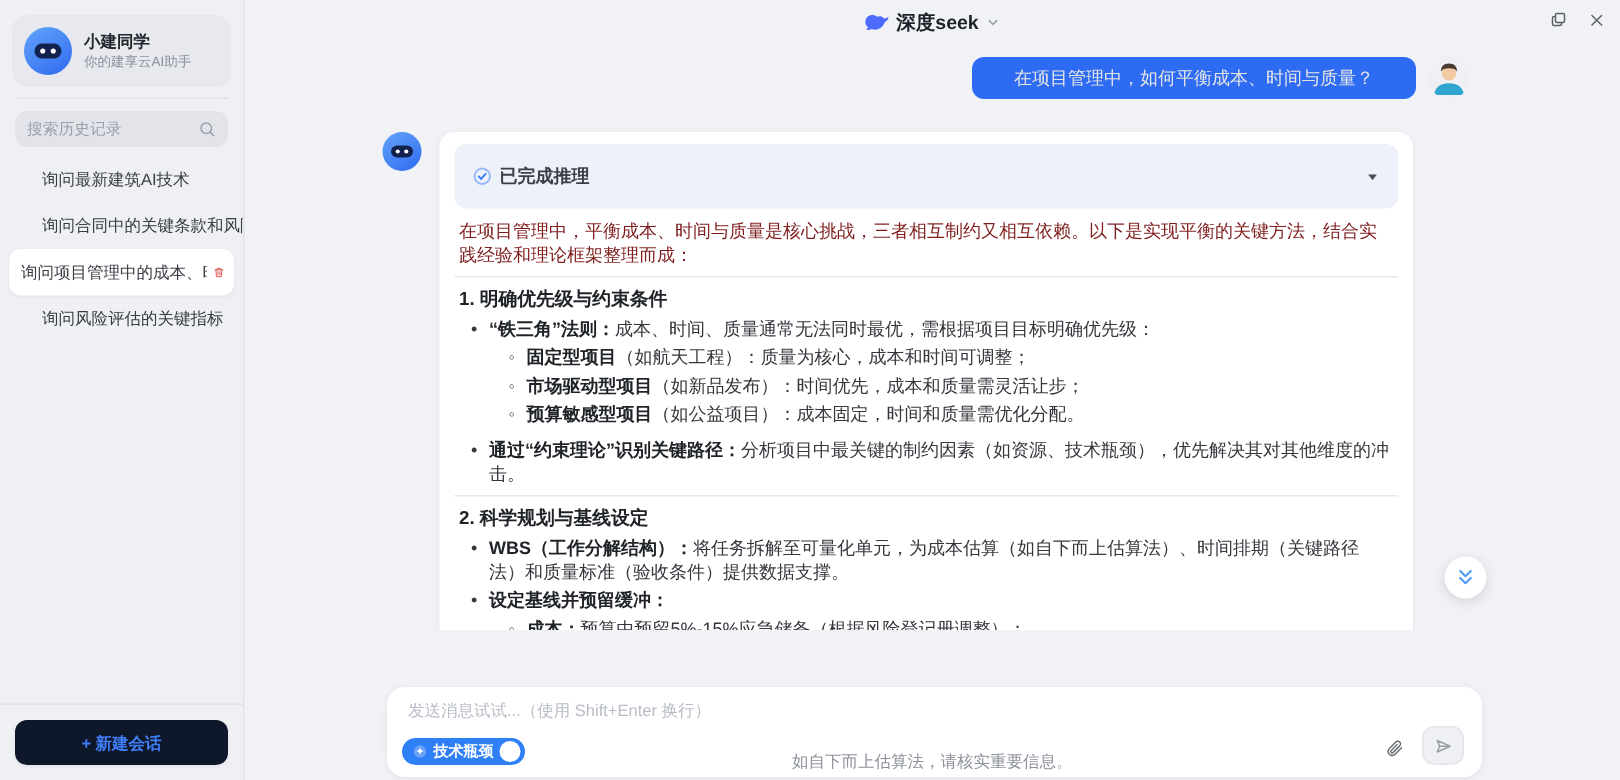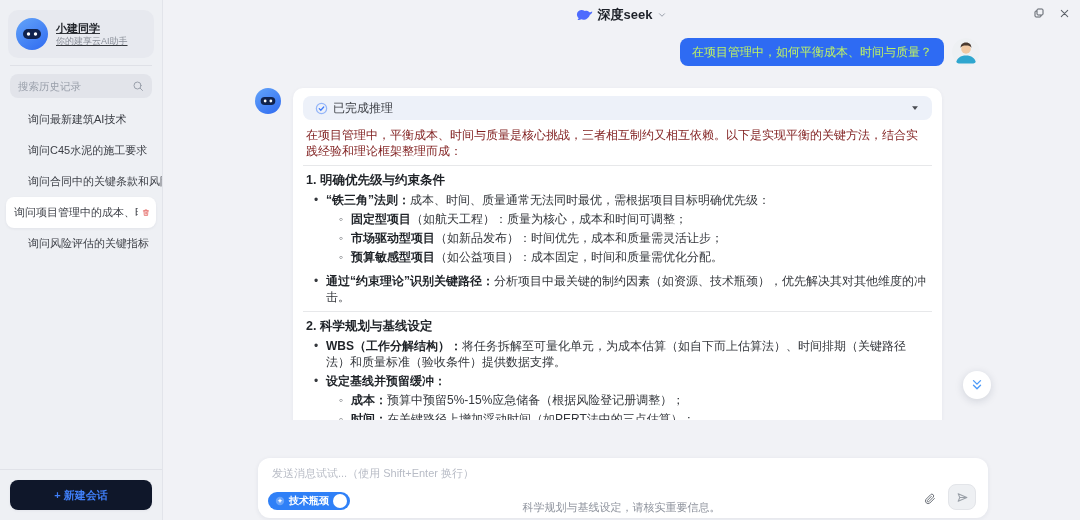--- a/index.html
+++ b/index.html
@@ -1,21 +1,21 @@
 <!DOCTYPE html>
 <html><head>
 <meta charset="utf-8">
 <style>
   * { margin:0; padding:0; box-sizing:border-box; }
   html,body { width:1080px; height:520px; overflow:hidden; }
   body { position:relative; background:#f1f2f6; font-family:"Liberation Sans","DejaVu Sans",sans-serif; color:#34373c; }
 
   
   .sidebar { position:absolute; left:0; top:0; width:163px; height:520px; background:#eef0f4; border-right:1px solid #e2e4ea; }
-  .profile { margin:10px 8px 4px; background:#e7e9ef; border-radius:10px; padding:8px 8px; display:flex; align-items:center; gap:8px;text-decoration:underline; }
+  .profile { margin:10px 8px 4px; background:#e7e9ef; border-radius:10px; padding:8px 8px; display:flex; align-items:center; gap:8px; }
   .bot-avatar { border-radius:50%; background:linear-gradient(145deg,#63a4fa,#2f6af0); flex:none; display:flex; align-items:center; justify-content:center; }
   .bot-avatar.lg { width:32px; height:32px; }
   .bot-avatar.sm { width:26px; height:26px; }
   .p-name { font-size:11px; font-weight:bold; color:#23262c; line-height:14px; }
   .p-sub { font-size:9px; color:#8a8f99; line-height:12px; }
   .sb-divider { height:1px; background:#dfe1e7; margin:7px 10px; }
   .search-box { margin:8px 10px 6px; background:#e2e4ea; border-radius:8px; height:24px; display:flex; align-items:center; padding:0 8px; gap:6px;font-family:Liberation Serif, serif; }
   .search-box input { flex:1; border:none; outline:none; background:transparent; font-size:10.5px; color:#3a3d44; font-family:inherit; min-width:0; }
   .search-box input::placeholder { color:#9aa0ab; }
   .history { margin-top:2px; }
@@ -28,25 +28,25 @@
   
   .main { position:absolute; left:163px; top:0; right:0; bottom:0; }
   .topbar { height:30px; display:flex; align-items:center; justify-content:center; gap:5px; position:relative; }
   .brand { font-size:13px; font-weight:bold; color:#1d2129; }
   .win-controls { position:absolute; right:10px; top:7px; display:flex; gap:14px; align-items:center; }
   .win-btn { cursor:pointer; display:flex; }
 
   
   .chat-viewport { position:absolute; top:30px; left:0; right:0; height:390px; overflow:hidden; }
   .user-row { display:flex; justify-content:flex-end; align-items:flex-start; gap:8px; padding:8px 100px 0 0; }
-  .user-bubble { background:#2e6bf3; color:#bef264; font-size:12px; line-height:14px; padding:7px 12px; border-radius:8px; }
+  .user-bubble { background:#2e6bf3; color:#e5e5e5; font-size:12px; line-height:14px; padding:7px 28px; border-radius:8px; }
   .user-avatar { width:28px; height:28px; border-radius:50%; overflow:hidden; flex:none; }
   .ai-row { display:flex; align-items:flex-start; padding:22px 0 0 92px; }
   .ai-card { flex:1; margin-left:12px; margin-right:138px; background:#fff; border-radius:10px; padding:8px 10px 14px; box-shadow:0 1px 4px rgba(30,40,70,.05); }
-  .reason-bar { height:24px; background:#edf1f9; border-radius:8px; display:flex; align-items:center; justify-content:space-between; padding:0 12px; cursor:pointer; }
+  .reason-bar { height:43px; background:#edf1f9; border-radius:8px; display:flex; align-items:center; justify-content:space-between; padding:0 12px; cursor:pointer;font-weight:bold; }
   .reason-left { display:flex; align-items:center; gap:5px; font-size:12px; color:#3c3f45; }
   .intro { margin:7px 3px 0; font-size:12px; line-height:16px; color:#7f1d1d; }
   .divider { border:none; border-top:1px solid #e7e8ea; margin:6px 0; }
   .sec { padding:0 3px; }
   .sec-h { font-size:12.5px; font-weight:bold; color:#1f2328; margin:0 0 2px; }
   ul.lvl1 { list-style:none; padding-left:8px; }
   ul.lvl2 { list-style:none; padding-left:13px; }
   li { position:relative; font-size:12px; line-height:16px; color:#34373c; padding-left:12px; margin-top:3px; }
   li.gap { margin-top:8px; }
   li.b1::before { content:"•"; position:absolute; left:0; color:#34373c; }
@@ -87,21 +87,20 @@
   <div class="sb-divider"></div>
   <div class="search-box">
     <input type="text" placeholder="搜索历史记录" style="">
     <svg width="12" height="12" viewBox="0 0 24 24" fill="none" stroke="#9aa0ab" stroke-width="2" stroke-linecap="round">
         <circle cx="11" cy="11" r="7"></circle>
         <path d="M16.5 16.5L21 21"></path>
       </svg>
   </div>
   <div class="history">
     <div class="h-item">询问最新建筑AI技术</div>
-    <div class="h-item">询问C45水泥的施工要求</div>
     <div class="h-item">询问合同中的关键条款和风险点</div>
     <div class="h-item active">
       <span class="h-label">询问项目管理中的成本、时间与质...</span>
       <svg width="11" height="11" viewBox="0 0 24 24" fill="none" stroke="#E0524D" stroke-width="2" stroke-linecap="round">
           <path d="M4 7h16M9 7V4h6v3M6 7l1 14h10l1-14M10 11v6M14 11v6"></path>
         </svg>
     </div>
     <div class="h-item">询问风险评估的关键指标</div>
   </div>
   <div class="nc-divider"></div>
@@ -231,14 +230,14 @@
       <svg viewBox="0 0 24 24" width="13" height="13" fill="none" stroke="#6b7078" stroke-width="1.8" stroke-linecap="round">
           <path d="M21 12l-8.5 8.5a5 5 0 0 1-7-7L14 5a3.3 3.3 0 0 1 4.7 4.7L10.5 18a1.7 1.7 0 0 1-2.4-2.4L15.5 8"></path>
         </svg>
     </span>
     <span class="send-btn">
       <svg viewBox="0 0 24 24" width="13" height="13" fill="none" stroke="#9aa0a8" stroke-width="1.9" stroke-linejoin="round">
           <path d="M4 5l16 7-16 7 3-7-3-7zM7 12h13"></path>
         </svg>
     </span>
   </div>
-  <div class="footer-note">科学规划与基线设定，请核实重要信息。</div>
+  <div class="footer-note">如自下而上估算法，请核实重要信息。</div>
 </div>
 
 </body></html>

